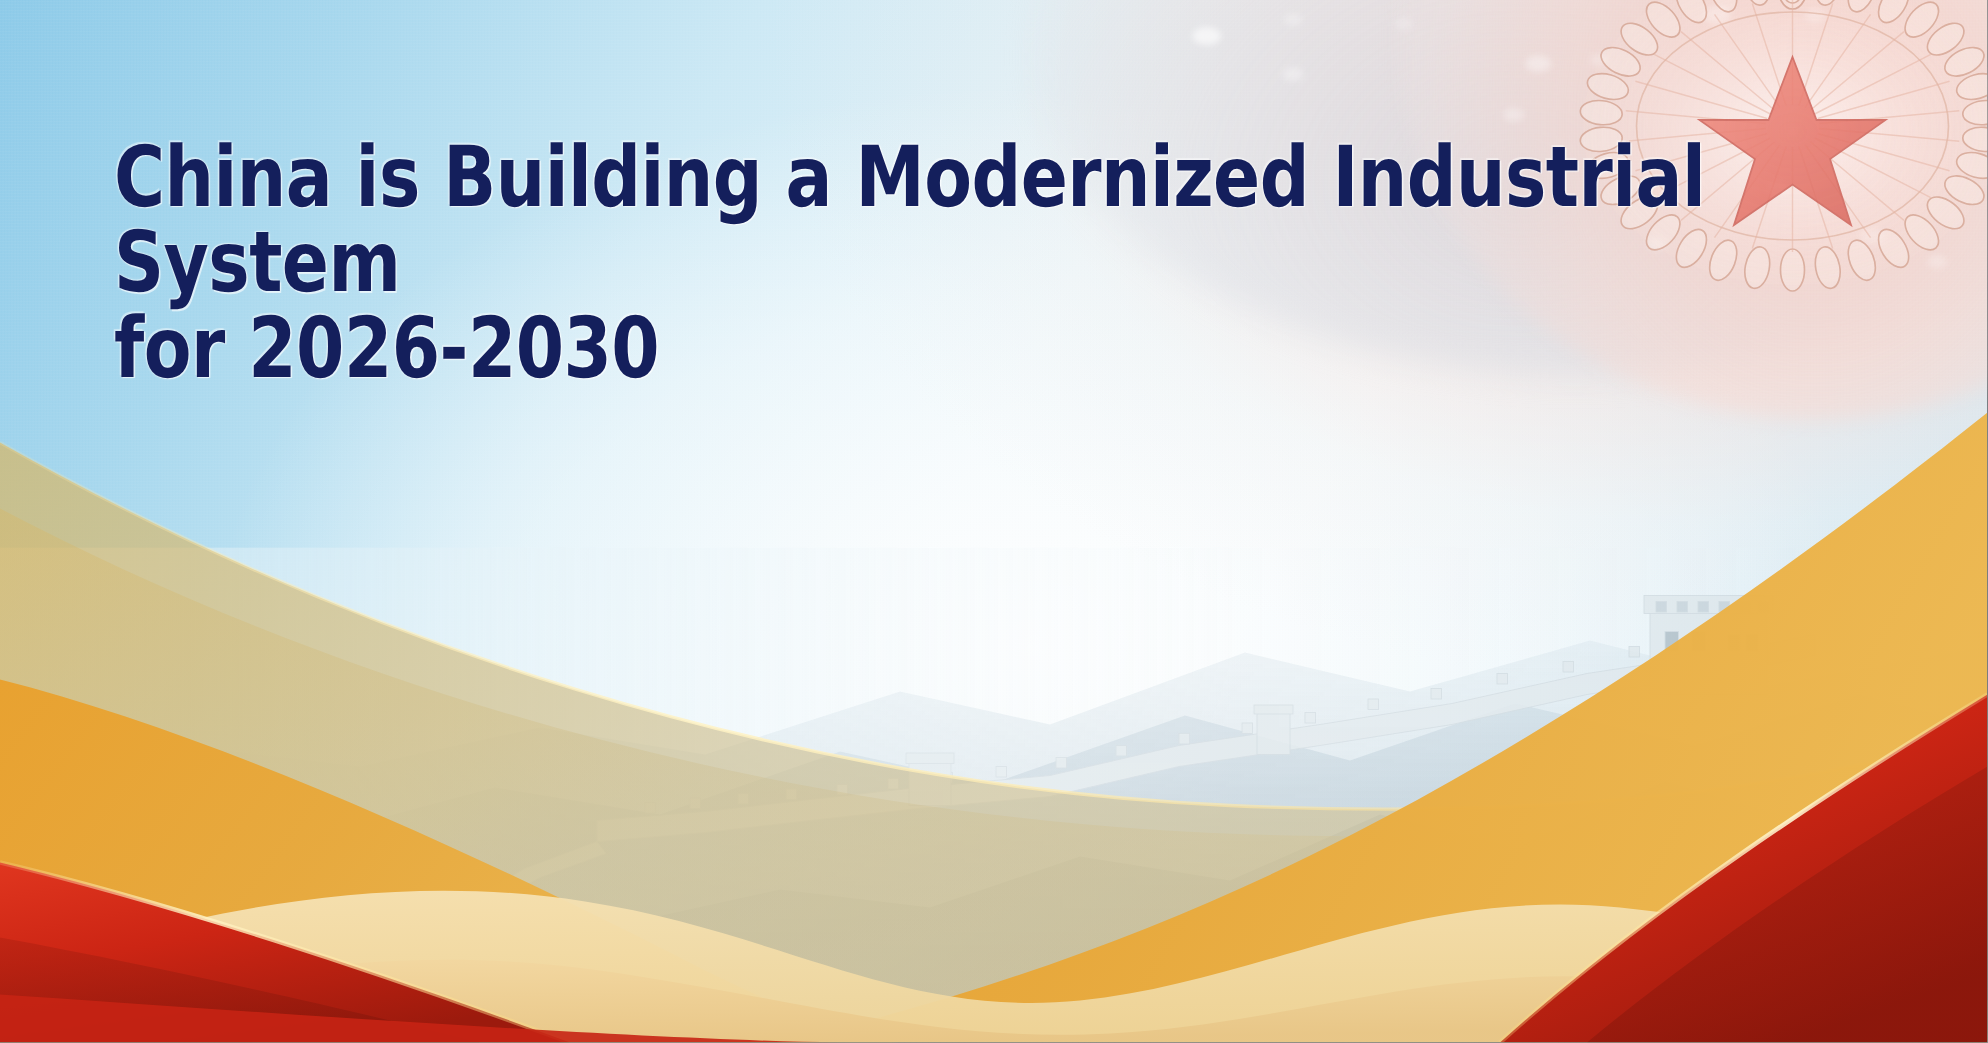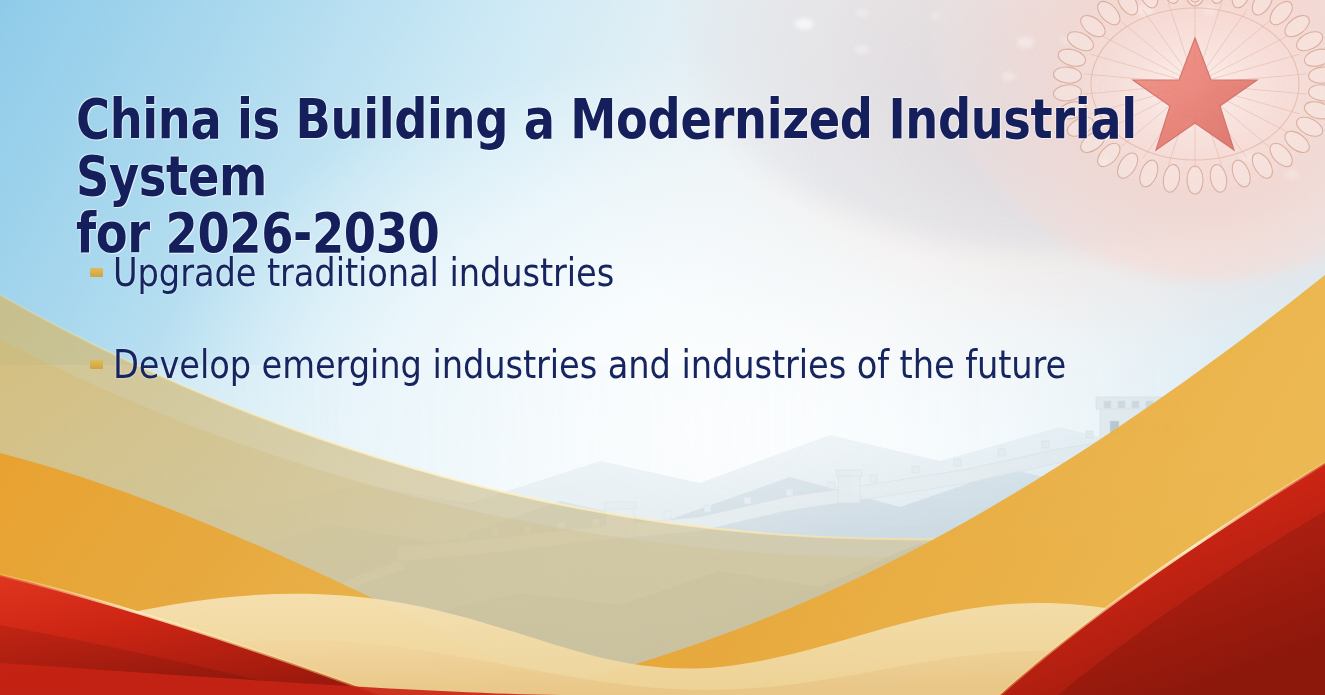--- a/index.html
+++ b/index.html
@@ -400,24 +400,14 @@
 
     <path d="M0,300 C110,326 250,372 380,420 L0,420 Z" fill="url(#gRed)"></path>
     <path d="M0,350 C120,372 240,400 320,420 L0,420 Z" fill="url(#gRedDark)" opacity="0.65"></path>
     <path d="M0,300 C110,326 250,372 380,420" fill="none" stroke="url(#gEdge)" stroke-width="3" opacity="0.9"></path>
 
     <path d="M0,388 C180,400 420,418 560,420 L0,420 Z" fill="#c62414" opacity="0.9"></path>
   </svg>
 
   <h1 class="title"><span>China is Building a Modernized Industrial System</span><br><span>for 2026-2030</span></h1>
 
-  <ul class="bullets">
-    <li class="bullet-row">
-      <span class="bullet-marker"></span>
-      <span class="bullet-text">Upgrade traditional industries</span>
-    </li>
-    <li class="bullet-row">
-      <span class="bullet-marker"></span>
-      <span class="bullet-text">Develop emerging industries and industries of the future</span>
-    </li>
-  </ul>
 
 </div>
 
 </body></html>

